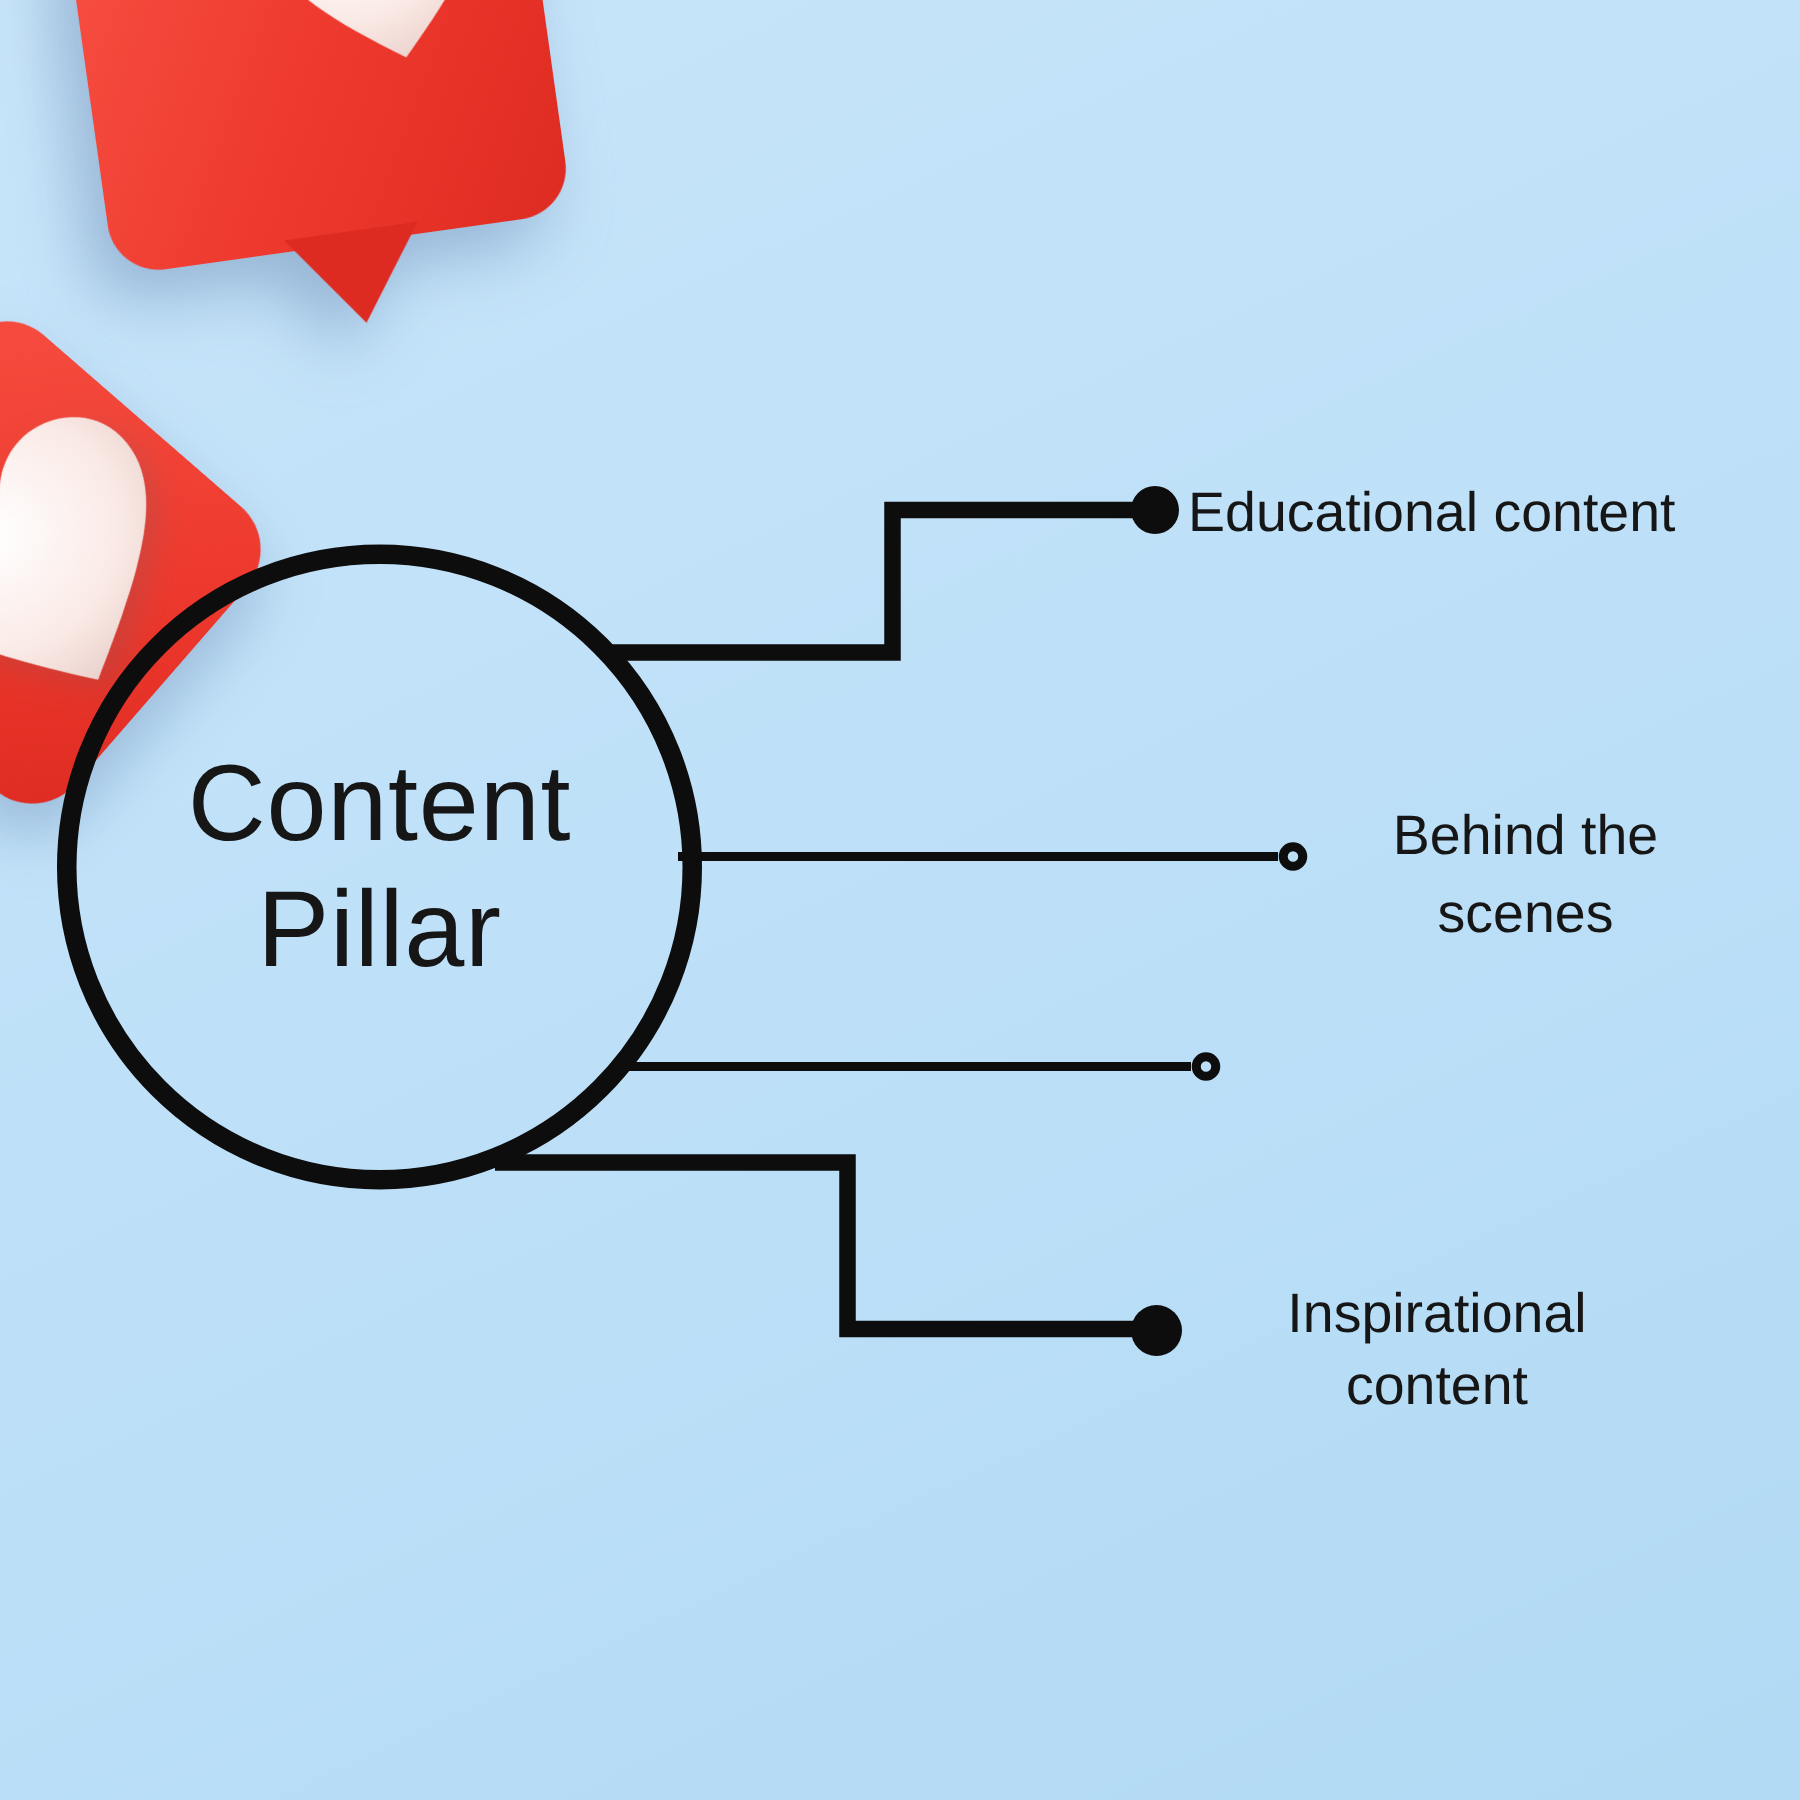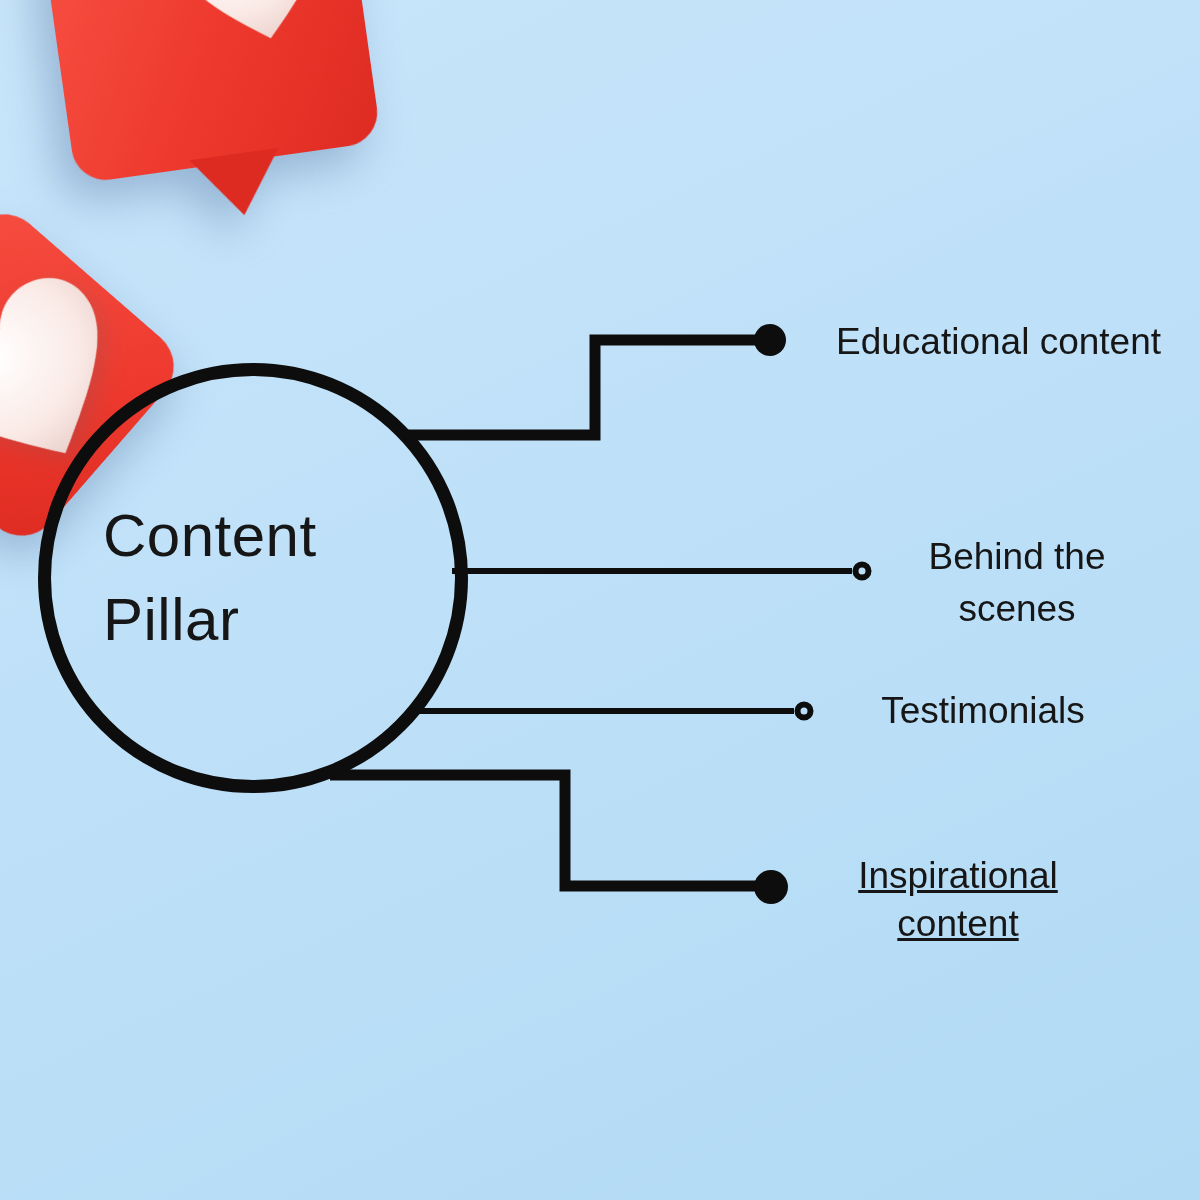--- a/index.html
+++ b/index.html
@@ -55,37 +55,38 @@
   
   .center-circle{
     position:absolute;left:38px;top:363px;width:430px;height:430px;
     box-sizing:border-box;
     border:13px solid var(--line-black);
     border-radius:50%;
     display:flex;align-items:center;justify-content:center;
   }
   .center-title{
     width:300px;
-    font-size:60px;line-height:84px;
+    text-align:center;
+    font-size:72px;line-height:84px;
     color:var(--text-black);
     letter-spacing:.5px;
   }
 
   
   .branch-label{
     position:absolute;
     font-size:37px;line-height:50px;
     color:var(--text-black);
     white-space:nowrap;
   }
   .branch-label.centered{transform:translateX(-50%);text-align:center;white-space:normal;margin-top:11px;}
-  .label-educational{left:836px;top:317px;}
+  .label-educational{left:792px;top:317px;}
   .label-behind{left:1017px;top:520px;width:250px;line-height:52px;}
   .label-testimonials{left:983px;top:675px;width:260px;}
-  .label-inspirational{left:958px;top:841px;width:280px;line-height:48px;text-decoration:underline;}
+  .label-inspirational{left:958px;top:841px;width:280px;line-height:48px;}
 </style>
 </head>
 <body>
 
 <div id="canvas">
 
   <div class="like-bubble">
     <div class="bubble-body"></div>
     <div class="bubble-tail"></div>
     <svg class="bubble-heart" viewBox="0 0 100 90">
@@ -125,16 +126,15 @@
     <path class="branch-line thick" d="M 330 775 H 565 V 886 H 756"></path>
     <circle class="dot-filled" cx="771" cy="887" r="17"></circle>
   </svg>
 
   <div class="center-circle">
     <div class="center-title">Content Pillar</div>
   </div>
 
   <div class="branch-label label-educational">Educational content</div>
   <div class="branch-label centered label-behind">Behind the scenes</div>
-  <div class="branch-label centered label-testimonials">Testimonials</div>
   <div class="branch-label centered label-inspirational">Inspirational content</div>
 
 </div>
 
 </body></html>

